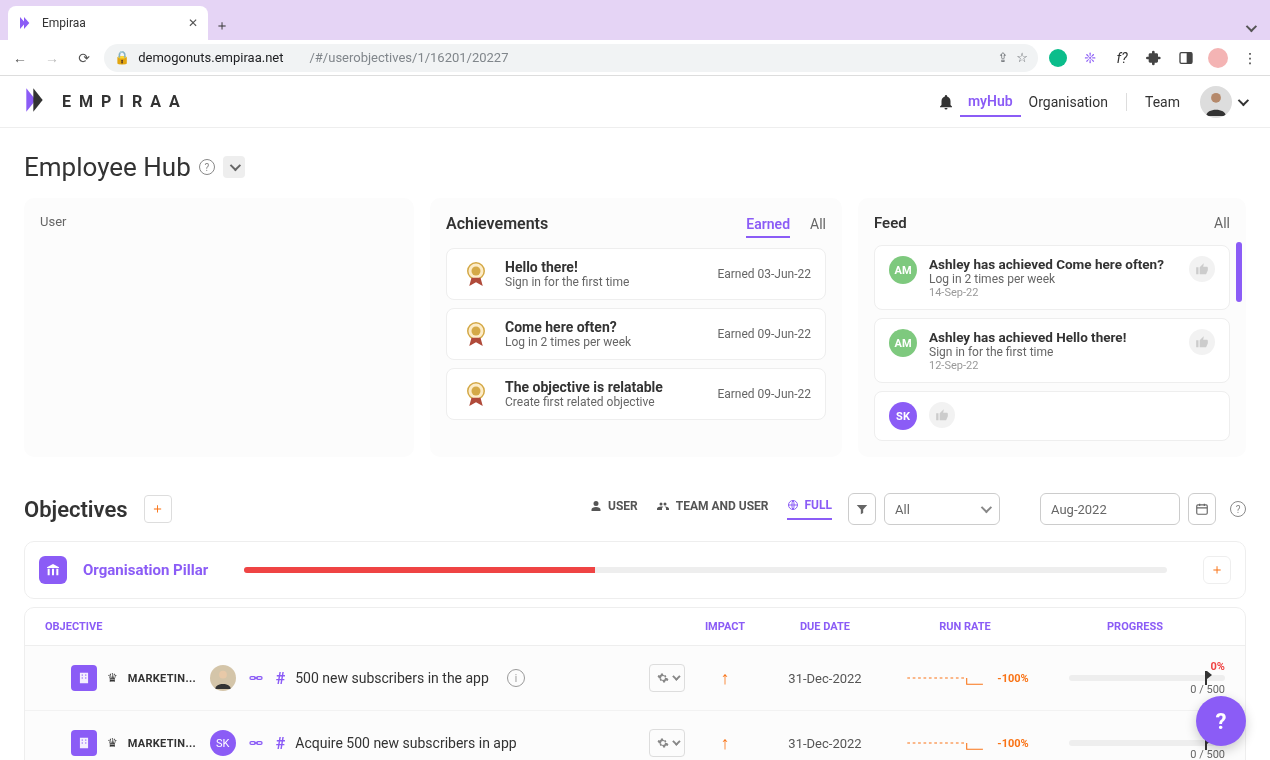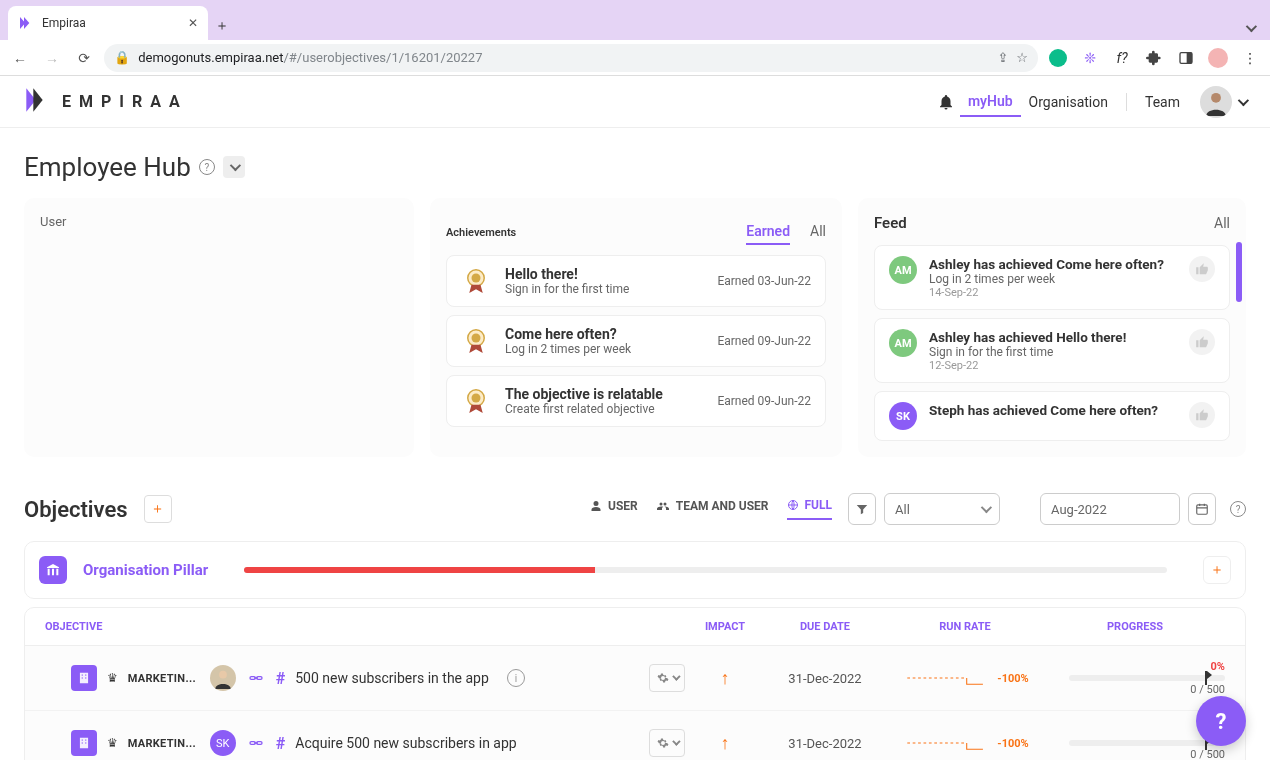--- a/index.html
+++ b/index.html
@@ -9,21 +9,21 @@
 .tab { background:#fff; border-radius:8px 8px 0 0; height:34px; width:200px; display:flex; align-items:center; padding:0 10px; gap:8px; font-size:12px; color:#333;}
 .tab .fav { width:16px; height:16px; display:flex; align-items:center;}
 .tab .close { margin-left:auto; color:#555; cursor:pointer;}
 .new-tab { width:28px; height:28px; border-radius:6px; display:flex; align-items:center; justify-content:center; color:#333; cursor:pointer;}
 .toolbar { background:#fff; height:36px; display:flex; align-items:center; padding:0 8px; gap:8px; border-bottom:1px solid #ddd;}
 .nav-btn { width:24px; height:24px; display:flex; align-items:center; justify-content:center; color:#555; cursor:pointer;}
 .nav-btn.disabled { color:#bbb; }
 .addr-bar { flex:1; background:#f1f3f4; border-radius:18px; height:28px; display:flex; align-items:center; padding:0 10px; gap:8px; font-size:13px; color:#5f6368;}
 .addr-bar .lock { color:#5f6368;}
 .addr-url-dark { color:#202124;}
-.addr-url-light { color:#80868b;}
+.addr-url-light { color:#80868b;margin-left:26px;}
 .ext-icon { width:24px; height:24px; display:flex; align-items:center; justify-content:center; cursor:pointer;}
 .app { flex:1; overflow-y:auto; overflow-x:hidden;}
 .topbar { height:52px; display:flex; align-items:center; padding:0 24px; border-bottom:1px solid #eee;}
 .logo { display:flex; align-items:center; gap:10px; font-weight:700; letter-spacing:8px; font-size:16px; color:#333;}
 .logo-mark svg{height:28px;}
 .tb-spacer{flex:1;}
 .tb-ic{width:28px;height:28px;display:flex;align-items:center;justify-content:center;cursor:pointer;}
 .tb-link{padding:6px 8px;color:#333;cursor:pointer;}
 .tb-link.active{color:#8B5CF6;border-bottom:2px solid #8B5CF6;font-weight:600;}
 .tb-sep{width:1px;height:18px;background:#ddd;margin:0 10px;}
@@ -43,21 +43,21 @@
 .user-card{background:#fff;border-radius:10px;padding:22px;display:flex;gap:18px;box-shadow:0 1px 2px rgba(0,0,0,0.04);}
 .user-avatar{width:70px;height:70px;border-radius:50%;border:3px solid #fff;box-shadow:0 2px 6px rgba(0,0,0,0.1);background:linear-gradient(135deg,#d4c5a9,#735a3a);overflow:hidden;display:flex;align-items:flex-end;justify-content:center;}
 .person-svg{width:54px;height:54px;}
 .user-info{flex:1;}
 .user-level{font-weight:700;text-align:right;font-size:14px;}
 .prog-bar{height:8px;background:#eee;border-radius:4px;margin:6px 0;overflow:hidden;}
 .prog-fill{height:100%;background:#8B5CF6;border-radius:4px;}
 .pts{text-align:right;font-size:12px;color:#666;}
 .user-name{font-size:17px;font-weight:500;margin-top:8px;}
 .ach-head{display:flex;align-items:baseline;gap:24px;margin-bottom:10px;}
-.ach-title{font-size:11px;font-weight:600;margin-top:12px;}
+.ach-title{font-size:16px;font-weight:600;}
 .ach-tabs{margin-left:auto;display:flex;gap:20px;font-size:14px;}
 .ach-tab{padding-bottom:4px;cursor:pointer;color:#666;}
 .ach-tab.active{color:#8B5CF6;border-bottom:2px solid #8B5CF6;font-weight:600;}
 .ach-list{display:flex;flex-direction:column;gap:8px;}
 .ach-item{background:#fff;border:1px solid #eee;border-radius:8px;padding:10px 14px;display:flex;align-items:center;gap:14px;}
 .medal{width:30px;height:30px;}
 .ach-body{flex:1;}
 .ach-name{font-weight:700;font-size:14px;}
 .ach-desc{font-size:12px;color:#666;}
 .ach-date{font-size:12px;color:#666;}
@@ -313,23 +313,20 @@
                   <div class="feed-date">12-Sep-22</div>
                 </div>
                 <div class="like-btn">
                   <svg width="14" height="14" viewBox="0 0 24 24">
                     <path fill="#ccc" d="M2 21h4V9H2v12zm20-11c0-1.1-.9-2-2-2h-6l1-5V2l-7 7v12h11l3-7v-4z"></path>
                   </svg>
                 </div>
               </div>
               <div class="feed-item">
                 <div class="feed-avatar" style="background:#8B5CF6">SK</div>
-                <div class="feed-body">
-                  <div class="feed-text">Steph has achieved Come here often?</div>
-                </div>
                 <div class="like-btn">
                   <svg width="14" height="14" viewBox="0 0 24 24">
                     <path fill="#ccc" d="M2 21h4V9H2v12zm20-11c0-1.1-.9-2-2-2h-6l1-5V2l-7 7v12h11l3-7v-4z"></path>
                   </svg>
                 </div>
               </div>
             </div>
           <div class="feed-scroll"></div>
         </div>
       </div>

